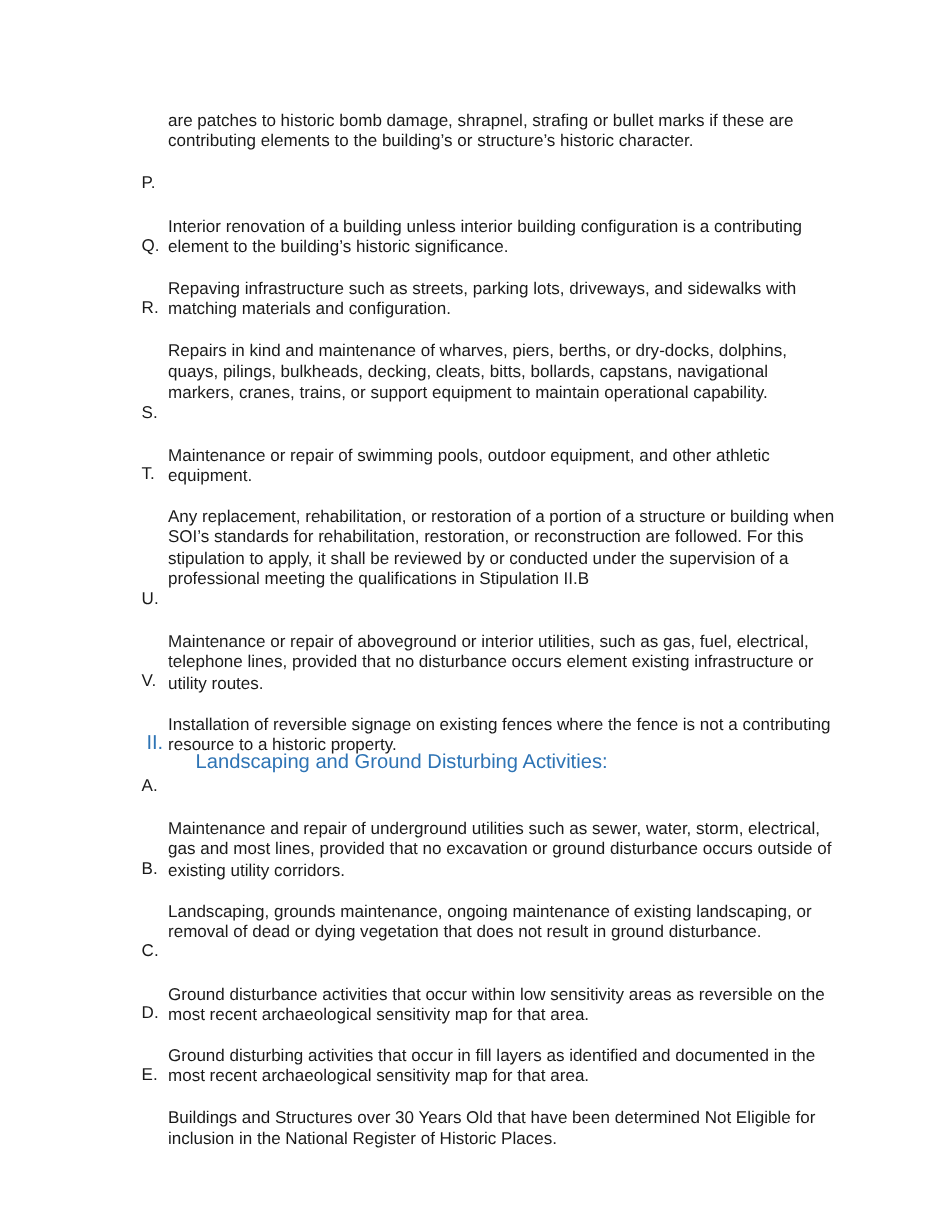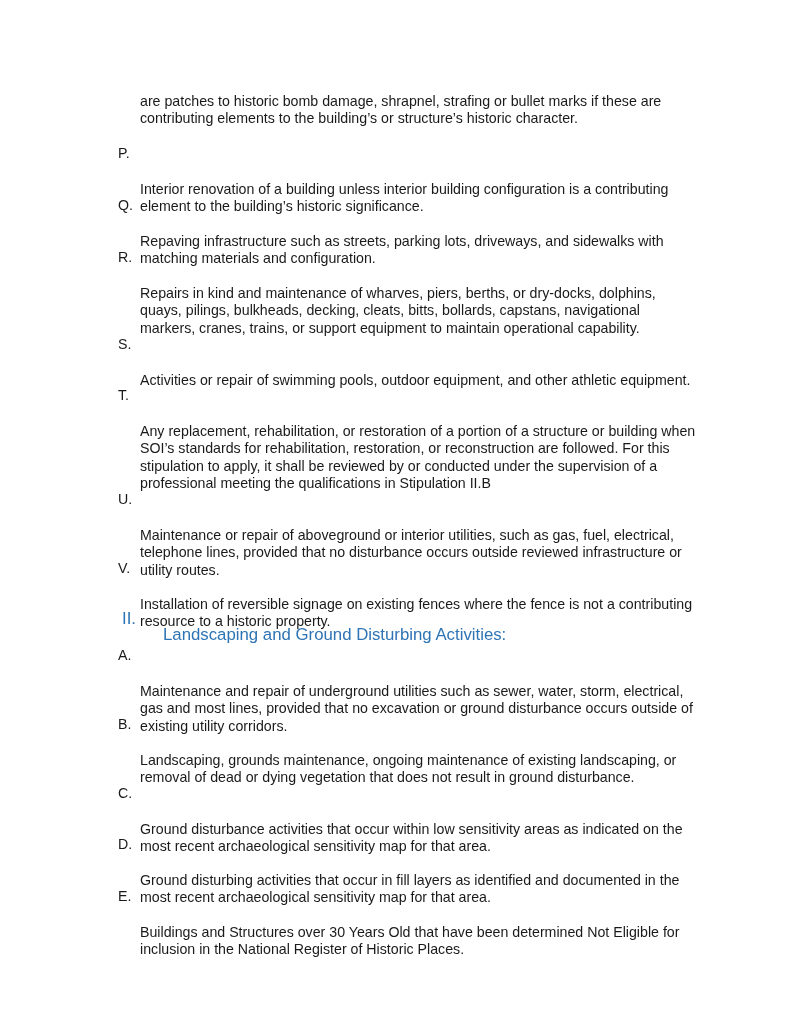--- a/index.html
+++ b/index.html
@@ -37,31 +37,31 @@
     <span class="text">Repaving infrastructure such as streets, parking lots, driveways, and sidewalks with matching materials and configuration.</span>
   </div>
 
   <div class="item" style="top:249px;">
     <span class="label">R.</span>
     <span class="text">Repairs in kind and maintenance of wharves, piers, berths, or dry-docks, dolphins, quays, pilings, bulkheads, decking, cleats, bitts, bollards, capstans, navigational markers, cranes, trains, or support equipment to maintain operational capability.</span>
   </div>
 
   <div class="item" style="top:336px;">
     <span class="label">S.</span>
-    <span class="text">Activities or repair of swimming pools, outdoor equipment, and other athletic equipment.</span>
+    <span class="text">Maintenance or repair of swimming pools, outdoor equipment, and other athletic equipment.</span>
   </div>
 
   <div class="item" style="top:387px;">
     <span class="label">T.</span>
     <span class="text">Any replacement, rehabilitation, or restoration of a portion of a structure or building when SOI’s standards for rehabilitation, restoration, or reconstruction are followed. For this stipulation to apply, it shall be reviewed by or conducted under the supervision of a professional meeting the qualifications in Stipulation II.B</span>
   </div>
 
   <div class="item" style="top:491px;">
     <span class="label">U.</span>
-    <span class="text">Maintenance or repair of aboveground or interior utilities, such as gas, fuel, electrical, telephone lines, provided that no disturbance occurs outside reviewed infrastructure or utility routes.</span>
+    <span class="text">Maintenance or repair of aboveground or interior utilities, such as gas, fuel, electrical, telephone lines, provided that no disturbance occurs element existing infrastructure or utility routes.</span>
   </div>
 
   <div class="item" style="top:560px;">
     <span class="label">V.</span>
     <span class="text">Installation of reversible signage on existing fences where the fence is not a contributing resource to a historic property.</span>
   </div>
 
   <div class="heading">
     <span class="num">II.</span>
     <span class="title">Landscaping and Ground Disturbing Activities:</span>
@@ -72,21 +72,21 @@
     <span class="text">Maintenance and repair of underground utilities such as sewer, water, storm, electrical, gas and most lines, provided that no excavation or ground disturbance occurs outside of existing utility corridors.</span>
   </div>
 
   <div class="item" style="top:716px;">
     <span class="label">B.</span>
     <span class="text">Landscaping, grounds maintenance, ongoing maintenance of existing landscaping, or removal of dead or dying vegetation that does not result in ground disturbance.</span>
   </div>
 
   <div class="item" style="top:785px;">
     <span class="label">C.</span>
-    <span class="text">Ground disturbance activities that occur within low sensitivity areas as indicated on the most recent archaeological sensitivity map for that area.</span>
+    <span class="text">Ground disturbance activities that occur within low sensitivity areas as reversible on the most recent archaeological sensitivity map for that area.</span>
   </div>
 
   <div class="item" style="top:836px;">
     <span class="label">D.</span>
     <span class="text">Ground disturbing activities that occur in fill layers as identified and documented in the most recent archaeological sensitivity map for that area.</span>
   </div>
 
   <div class="item" style="top:888px;">
     <span class="label">E.</span>
     <span class="text">Buildings and Structures over 30 Years Old that have been determined Not Eligible for inclusion in the National Register of Historic Places.</span>

